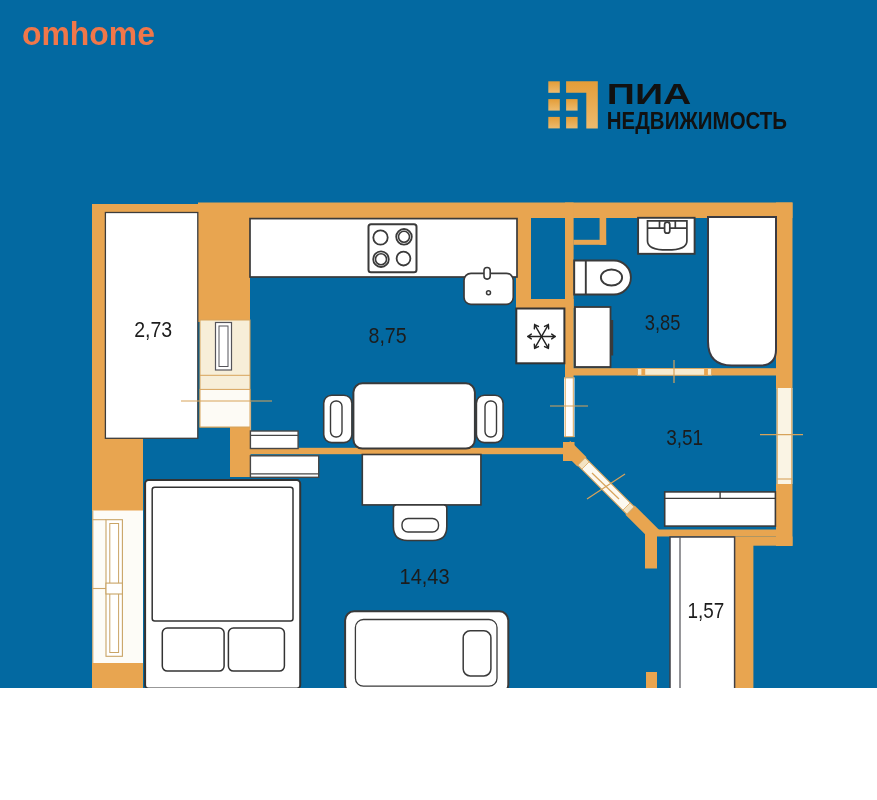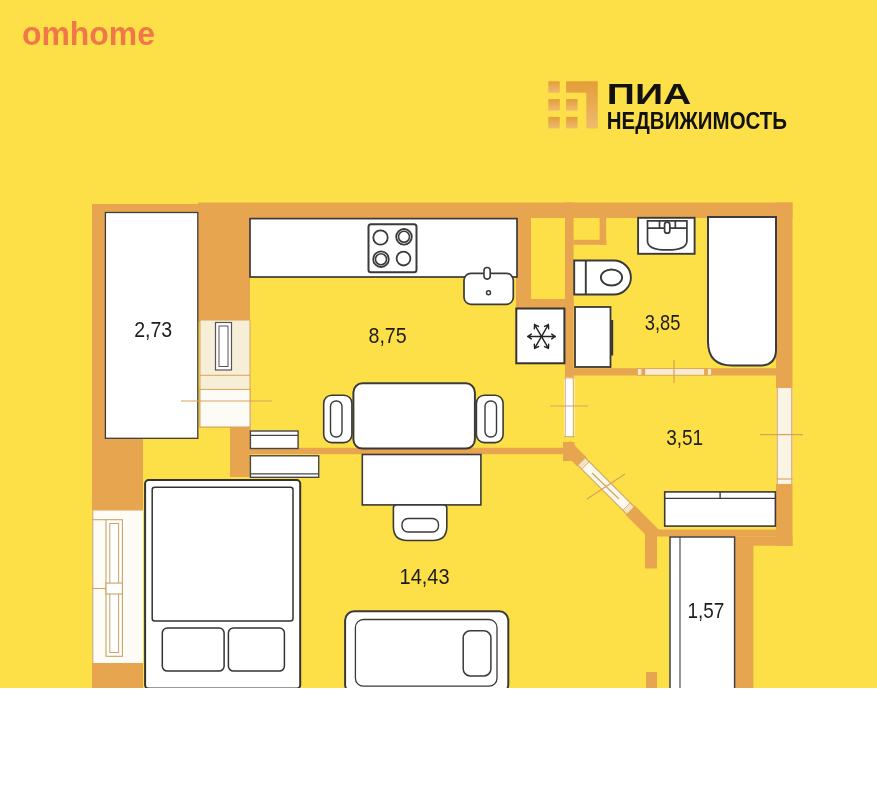--- a/index.html
+++ b/index.html
@@ -1,16 +1,16 @@
 <!DOCTYPE html>
 <html><head>
 <meta charset="utf-8">
 <style>
   html,body{margin:0;padding:0;background:#ffffff;}
-  #canvas{position:relative;width:877px;height:688px;background:#fde047;overflow:hidden;
+  #canvas{position:relative;width:877px;height:688px;background:#0369a1;overflow:hidden;
           font-family:"Liberation Sans", sans-serif;}
   svg{position:absolute;left:0;top:0;}
 </style>
 </head>
 <body>
 <div id="canvas">
 <svg width="877" height="800" viewBox="0 0 877 800">
 <defs>
 <linearGradient id="gold" x1="0" y1="0" x2="0" y2="1">
   <stop offset="0" stop-color="#e49d38"></stop>

